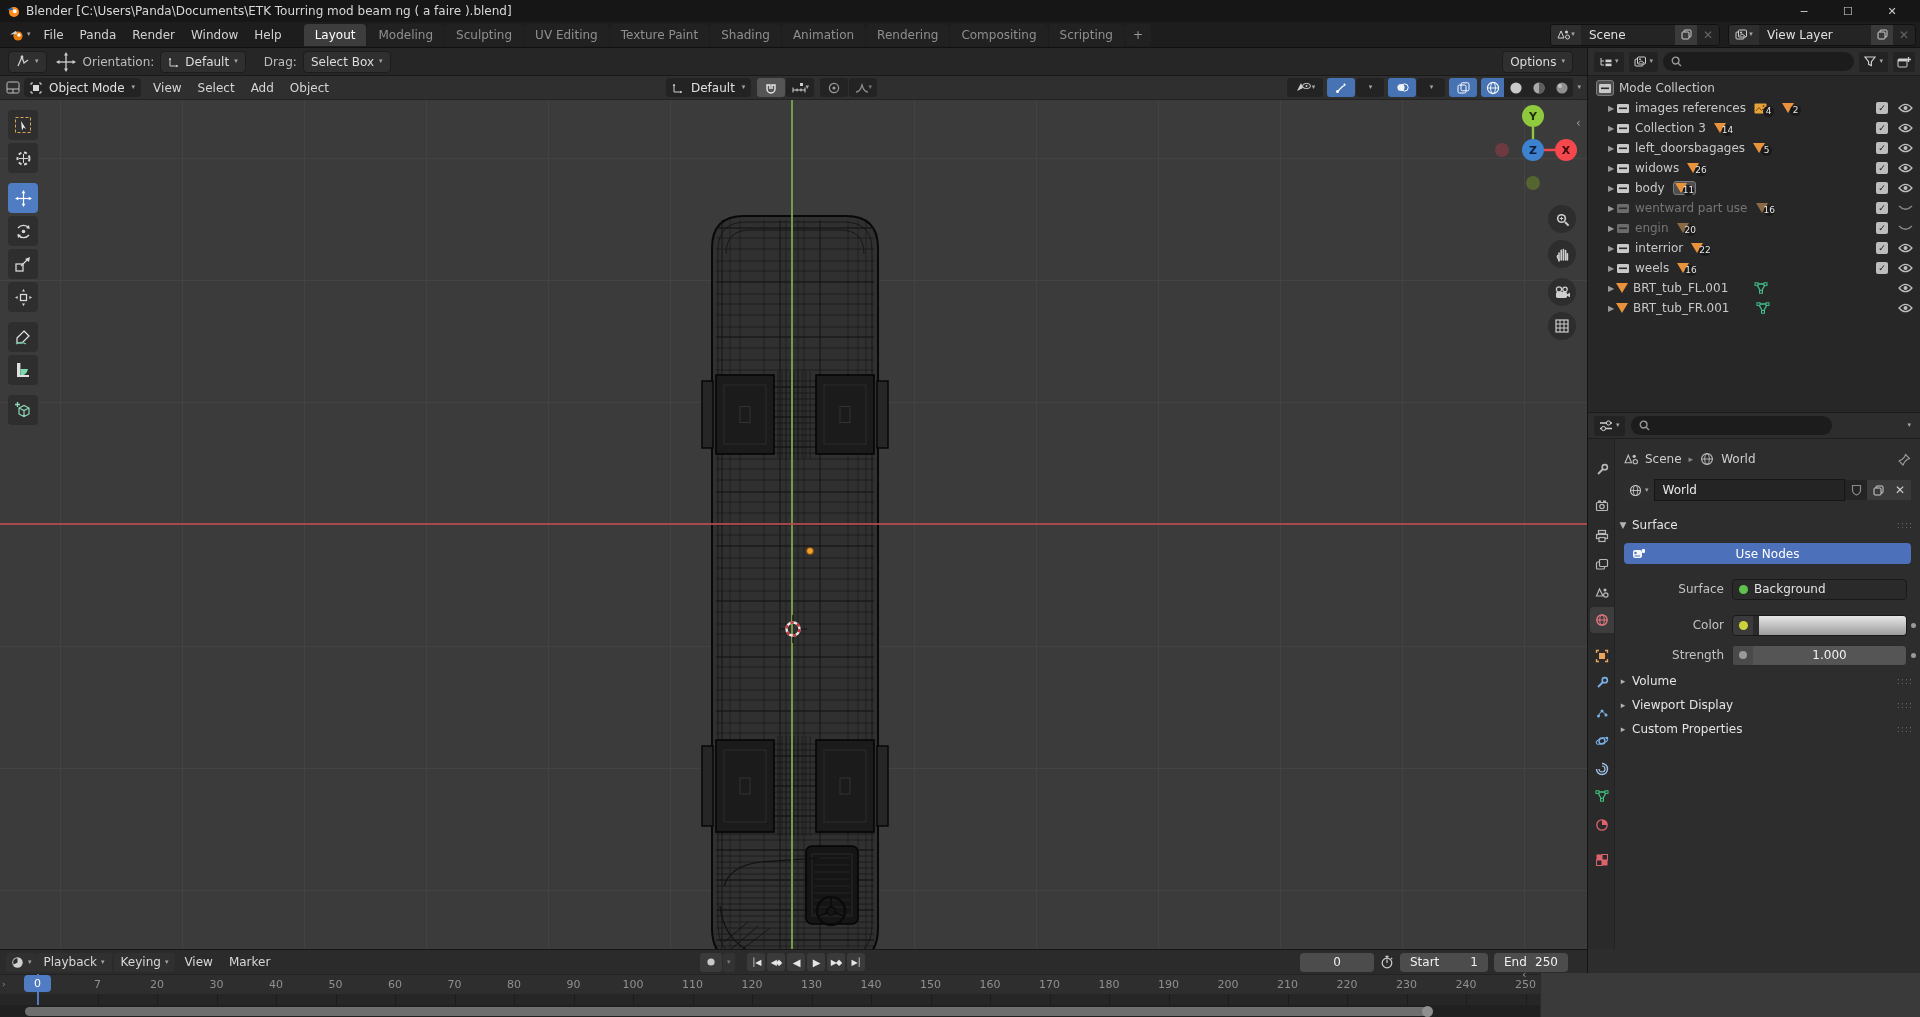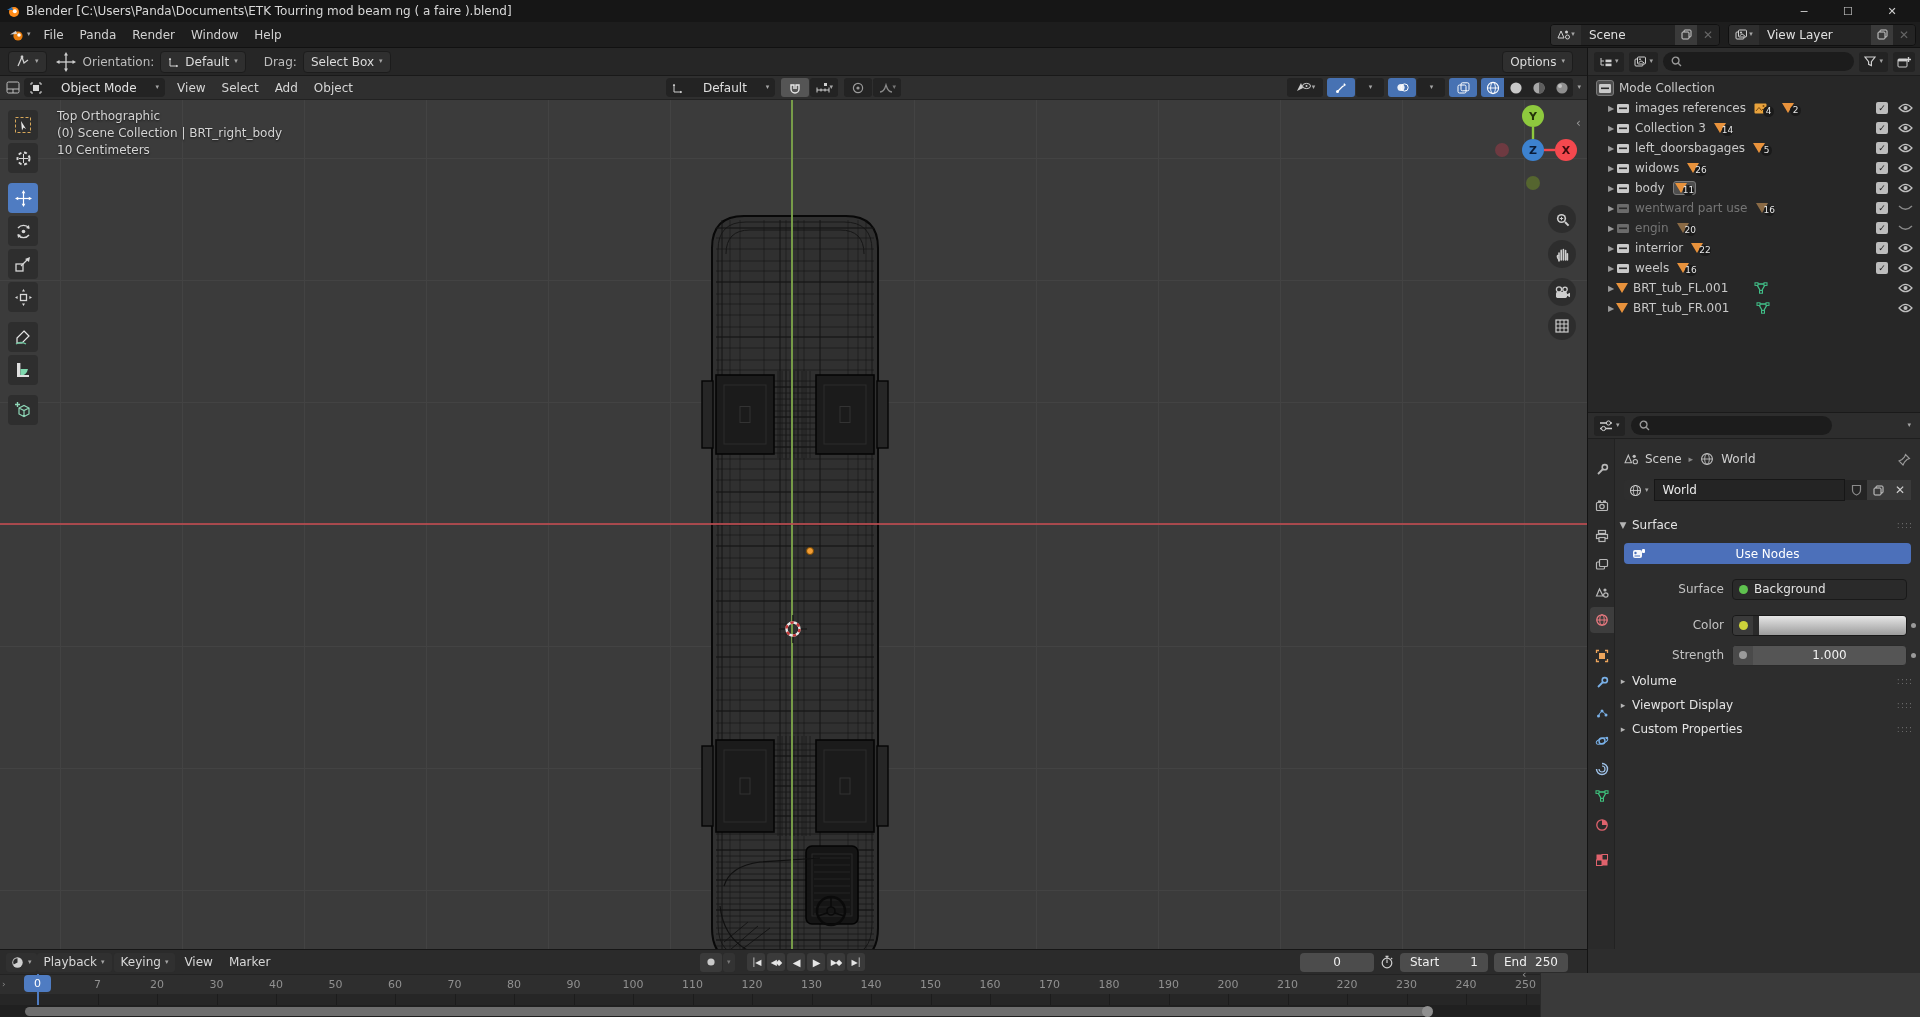--- a/index.html
+++ b/index.html
@@ -36,21 +36,21 @@
                 display:flex;align-items:center;padding:0 8px;box-sizing:border-box;border-bottom:1px solid #191919;}
   .chip{display:inline-flex;align-items:center;gap:5px;background:#2f2f2f;border:1px solid #1c1c1c;
         border-radius:4px;height:20px;padding:0 7px;color:#dcdcdc;}
   .ts-label{color:#bdbdbd;margin:0 6px;}
   .options-chip{margin-left:auto;margin-right:6px;}
 
   
   .viewport{position:absolute;left:0;top:76px;width:1587px;height:873px;background:#3b3b3b;overflow:hidden;}
   .vp-header{position:absolute;left:0;top:0;width:100%;height:24px;background:#2f2f2f;
              display:flex;align-items:center;padding:0 6px;box-sizing:border-box;border-bottom:1px solid #222;z-index:30;}
-  .vp-chip{display:inline-flex;align-items:center;gap:19px;background:#232323;border-radius:4px;height:19px;padding:0 6px;color:#e0e0e0;}
+  .vp-chip{display:inline-flex;align-items:center;gap:7px;background:#232323;border-radius:4px;height:19px;padding:0 6px;color:#e0e0e0;}
   .vp-menu{padding:0 8px;color:#d6d6d6;}
   .vp-right{margin-left:auto;display:flex;align-items:center;gap:4px;}
   .tog{display:inline-flex;align-items:center;justify-content:center;background:#232323;border-radius:3px;height:19px;min-width:22px;padding:0 3px;}
   .tog.on{background:#4772b3;}
   .shade-group{display:flex;background:#232323;border-radius:3px;overflow:hidden;}
   .shade-btn{width:23px;height:19px;display:flex;align-items:center;justify-content:center;}
   .shade-btn.on{background:#4772b3;}
   .gridline-v{position:absolute;top:24px;bottom:0;width:1px;background:#434343;}
   .gridline-h{position:absolute;left:0;right:0;height:1px;background:#434343;}
   .axis-y{position:absolute;top:24px;bottom:0;width:2px;background:rgba(122,161,74,0.95);z-index:6;}
@@ -158,20 +158,33 @@
       </svg>
     <span class="chev">▾</span>
   </span>
   <nav id="topbar-menus" class="row">
       <span class="menu-item">File</span>
       <span class="menu-item">Panda</span>
       <span class="menu-item">Render</span>
       <span class="menu-item">Window</span>
       <span class="menu-item">Help</span>
     </nav>
+  <div id="workspaces" class="ws-wrap">
+      <div class="ws-tab active">Layout</div>
+      <div class="ws-tab">Modeling</div>
+      <div class="ws-tab">Sculpting</div>
+      <div class="ws-tab">UV Editing</div>
+      <div class="ws-tab">Texture Paint</div>
+      <div class="ws-tab">Shading</div>
+      <div class="ws-tab">Animation</div>
+      <div class="ws-tab">Rendering</div>
+      <div class="ws-tab">Compositing</div>
+      <div class="ws-tab">Scripting</div>
+      <div class="ws-add">+</div>
+    </div>
   <div class="topbar-right">
     <div class="db-group">
       <span class="db-icon">
         <svg width="13" height="12" viewBox="0 0 13 12">
             <path d="M4 2 L7 9 L1 9 Z" fill="none" stroke="#cfcfcf"></path>
             <circle cx="9.5" cy="3" r="1.5" fill="#cfcfcf"></circle>
             <circle cx="10.5" cy="8" r="2" fill="none" stroke="#cfcfcf"></circle>
           </svg>
         <span class="chev">▾</span>
       </span>
@@ -565,25 +578,20 @@
           <svg width="14" height="14" viewBox="0 0 14 14">
               <circle cx="7" cy="7" r="5.6" fill="#8f8f8f"></circle>
               <circle cx="5" cy="5" r="2" fill="#cfcfcf" opacity="0.8"></circle>
             </svg>
         </span>
       </span>
       <span class="chev">▾</span>
     </div>
   </div>
 
-  <div class="vp-overlay-text">
-    <div>Top Orthographic</div>
-    <div>(0) Scene Collection | BRT_right_body</div>
-    <div>10 Centimeters</div>
-  </div>
 
   <div class="toolbar">
     <div class="tool-btn">
       <svg width="18" height="18" viewBox="0 0 18 18">
           <rect x="1.5" y="1.5" width="15" height="15" fill="none" stroke="#d8a85a" stroke-dasharray="3 2"></rect>
           <path d="M7 5 L12 13 L9.5 11.5 L8 14.5 Z" fill="#e8e8e8"></path>
         </svg>
 
     </div>
     <div class="tool-btn">

